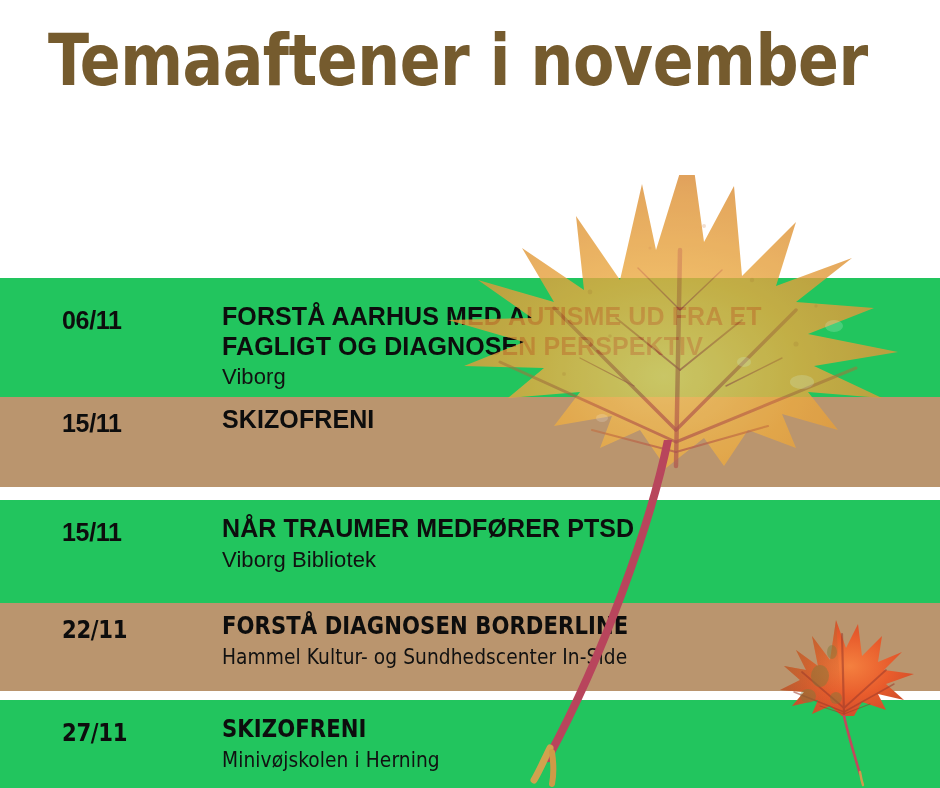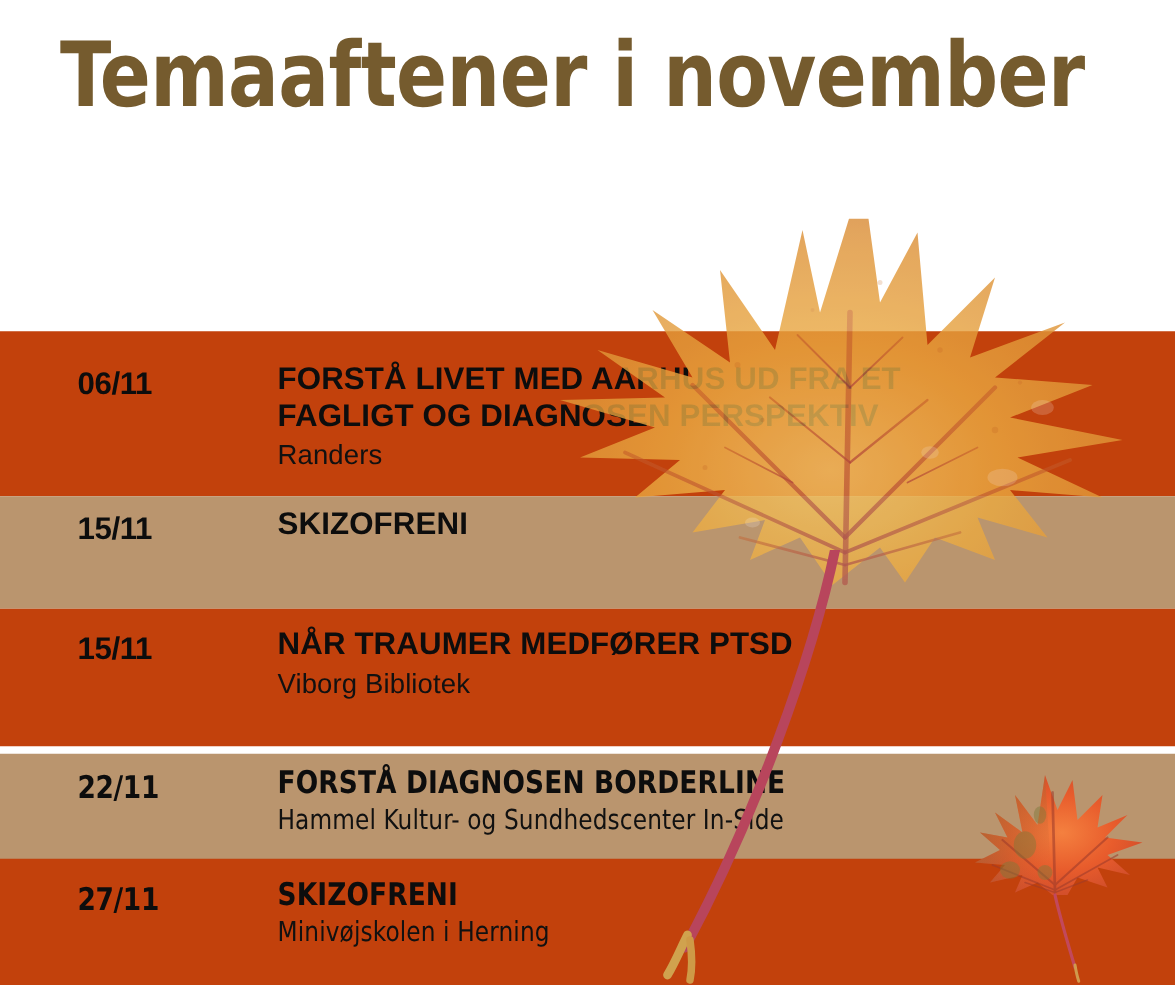--- a/index.html
+++ b/index.html
@@ -53,21 +53,21 @@
     height: 633px;
     z-index: 1;
   }
   .row {
     position: absolute;
     left: 0;
     width: 940px;
     box-sizing: border-box;
   }
   .row.tan  { background: #BA956E; }
-  .row.cream{ background: #c2410c; }
+  .row.cream{ background: #22c55e; margin-top: 13px; }
 
   .row-inner {
     position: relative;
     height: 100%;
     width: 100%;
   }
   .date {
     position: absolute;
     left: 62px;
     font-size: 25px;
@@ -167,23 +167,23 @@
     <div id="page-title">Temaaftener i november</div>
   </div>
 
   <div id="rows">
 
 
     <div class="row cream" id="row-1">
       <div class="row-inner">
         <div class="date">06/11</div>
         <div class="txtcol">
-          <div class="evt-title">FORSTÅ LIVET MED AARHUS UD FRA ET</div>
+          <div class="evt-title">FORSTÅ AARHUS MED AUTISME UD FRA ET</div>
           <div class="evt-title">FAGLIGT OG DIAGNOSEN PERSPEKTIV</div>
-          <div class="evt-venue">Randers</div>
+          <div class="evt-venue">Viborg</div>
         </div>
       </div>
     </div>
 
     <div class="row tan" id="row-2">
       <div class="row-inner">
         <div class="date">15/11</div>
         <div class="txtcol">
           <div class="evt-title">SKIZOFRENI</div>
         </div>

